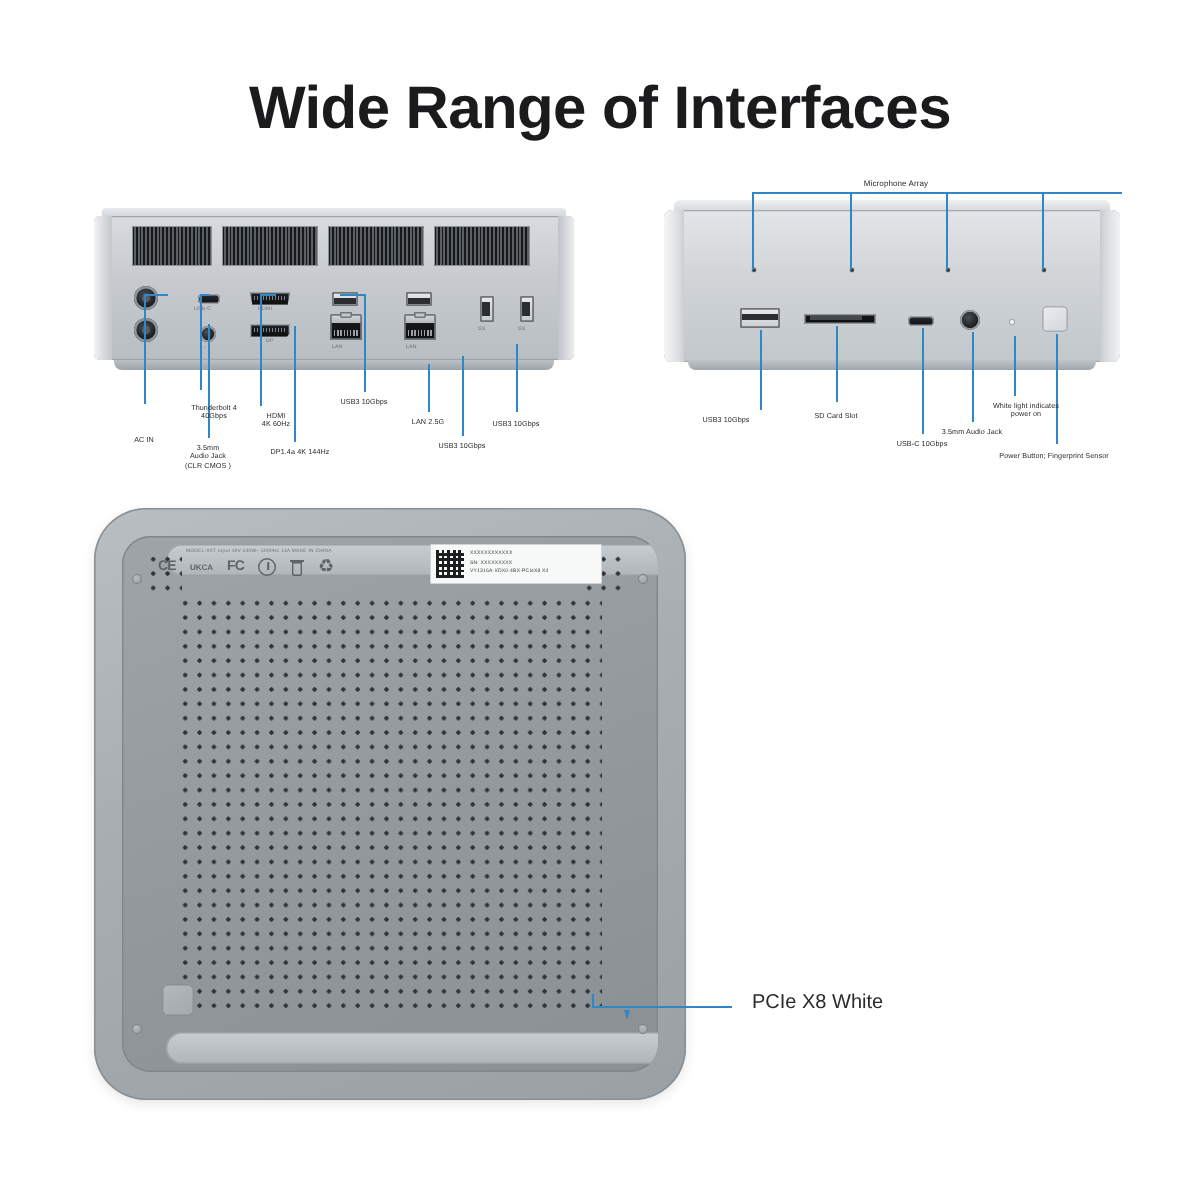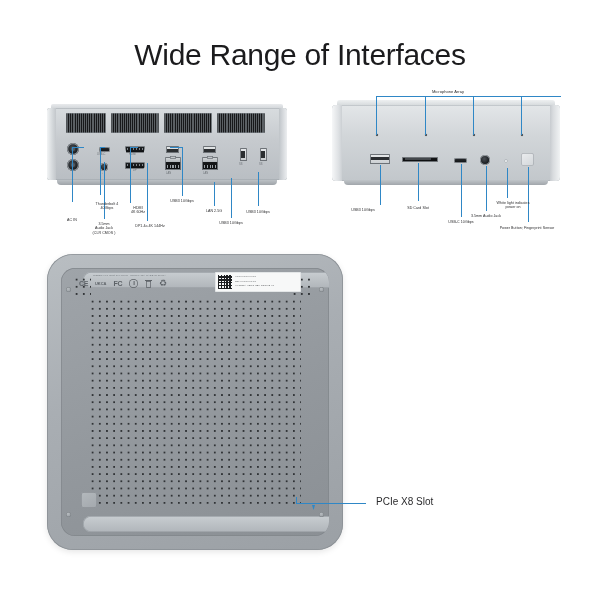--- a/index.html
+++ b/index.html
@@ -11,21 +11,21 @@
     overflow:hidden;
     position:relative;
   }
   #stage{position:absolute;left:0;top:0;width:600px;height:600px;}
 
   
   #title{
     position:absolute;left:0;top:38px;width:600px;
     text-align:center;
     font-size:30px;
-    font-weight:normal;
+    font-weight:bold;
     letter-spacing:-0.3px;
     color:#1b1b1d;
   }
 
   
   .lead{position:absolute;background:#2f87c6;}
   .lead.v{width:1px;}
   .lead.h{height:1px;}
   .clabel{
     position:absolute;
@@ -478,15 +478,15 @@
         </div>
       </div>
 
       <div id="pcie-square"></div>
       <div id="pcie-marker"></div>
     </div>
   </div>
 
   <div id="pcie-lead-v"></div>
   <div id="pcie-lead"></div>
-  <div id="pcie-label">PCIe X8 Slot</div>
+  <div id="pcie-label">PCIe X8 White</div>
 
 </div>
 
 </body></html>

